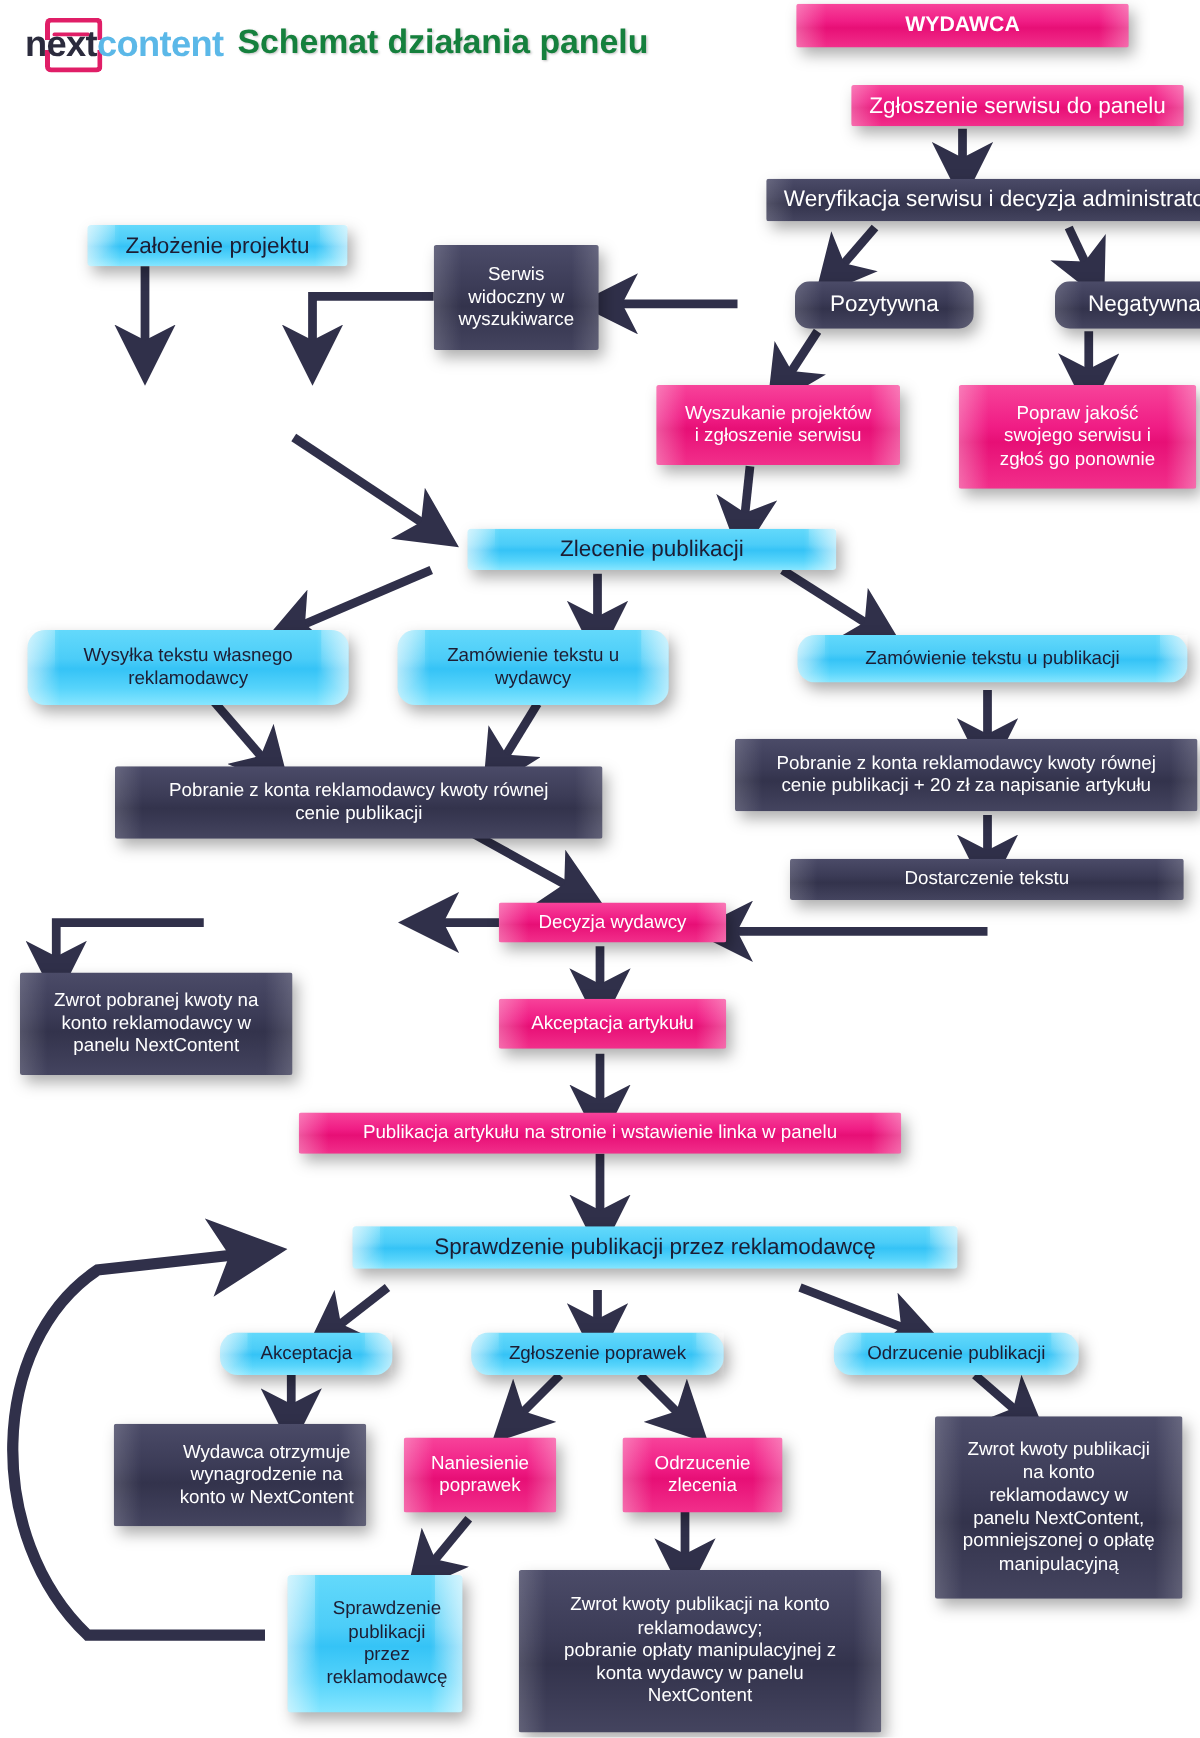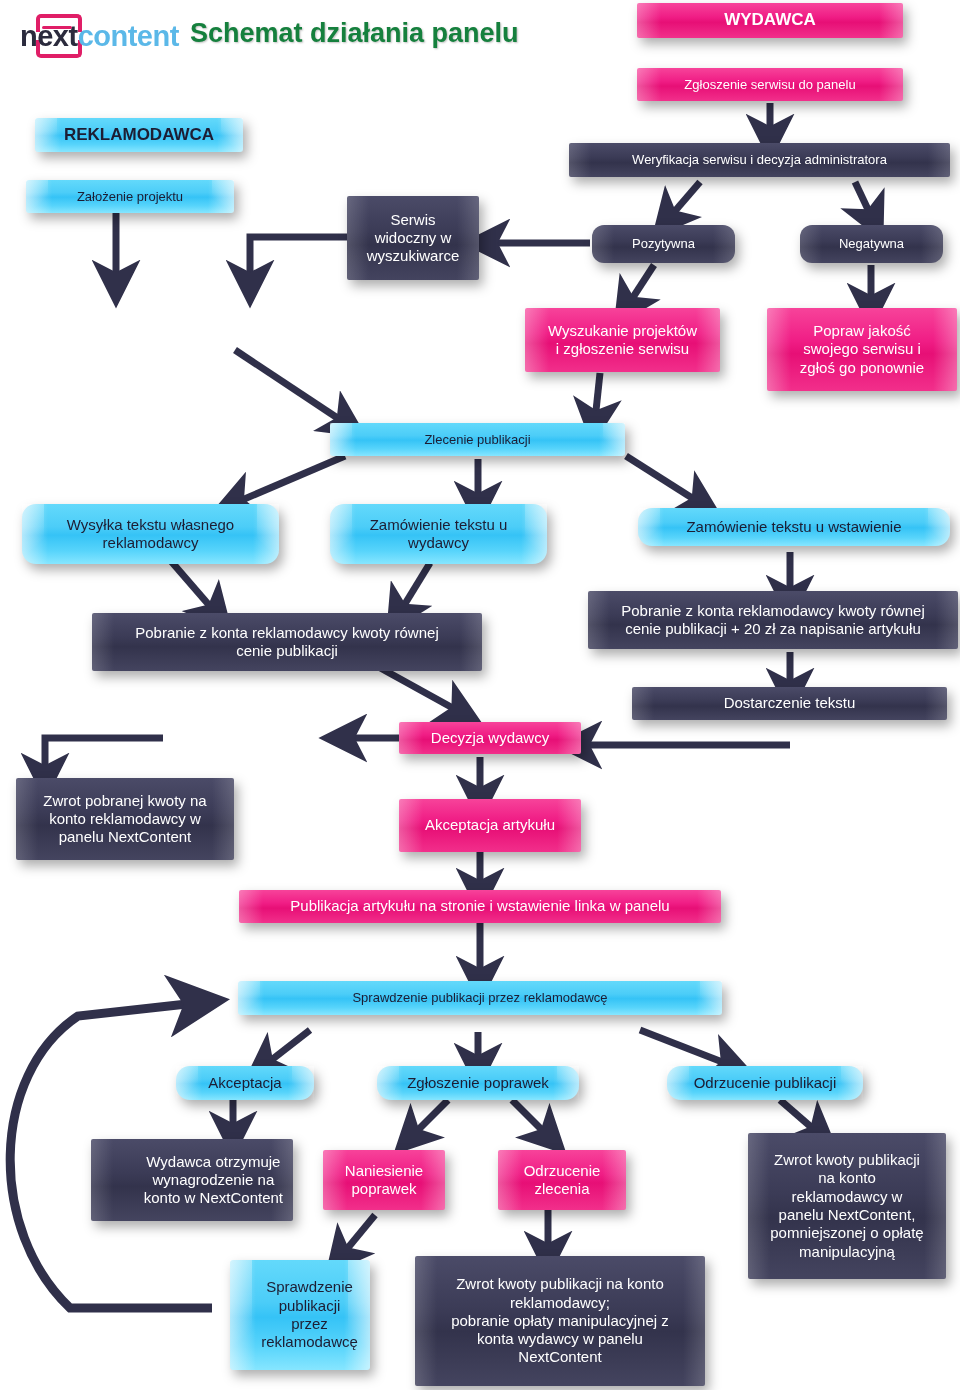--- a/index.html
+++ b/index.html
@@ -73,21 +73,21 @@
     background:
       linear-gradient(to right, rgba(255,255,255,.16) 0px, rgba(255,255,255,0) 22px),
       linear-gradient(to left, rgba(255,255,255,.16) 0px, rgba(255,255,255,0) 22px),
       linear-gradient(to bottom,#4b4b68 0%,#3b3b56 42%,#33334c 58%,#44445f 100%);
     border-radius:2px;
   }
   .dark.rounded{border-radius:12px;}
 
   .bold{font-weight:bold;}
   .f15{font-size:15px;}
-  .f16{font-size:13px;}
+  .f16{font-size:18px;margin-left:44px;}
   .f17{font-size:17px;}
 
   svg.edges{position:absolute;left:0;top:0;width:960px;height:1390px;pointer-events:none;}
 </style>
 </head>
 <body>
 
 <div id="stage">
 
   <div class="logo">
@@ -173,23 +173,20 @@
       <path d="M780,1100 L818,1133"></path>
 
       <path d="M375,1215 L342,1255"></path>
 
       <path d="M548,1205 L548,1253"></path>
     </g>
 
     <path d="M212,1308 L70,1308 C-12,1230 -10,1075 78,1016 L196,1003" stroke="#30304a" stroke-width="9" fill="none" stroke-linecap="butt" marker-end="url(#ah)"></path>
   </svg>
 
-  <div class="node cyan bold f17" style="left:35px;top:118px;width:208px;height:34px;">
-    <span>REKLAMODAWCA</span>
-    </div>
 
   <div class="node pink bold f17" style="left:637px;top:3px;width:266px;height:35px;">
     <span>WYDAWCA</span>
     </div>
 
   <div class="node cyan f16" style="left:26px;top:180px;width:208px;height:33px;">
     <span>Założenie projektu</span>
     </div>
 
   <div class="node pink f16" style="left:637px;top:68px;width:266px;height:33px;">
@@ -224,26 +221,26 @@
 zgłoś go ponownie</span></div>
 
   <div class="node cyan f16" style="left:330px;top:423px;width:295px;height:33px;">
     <span>Zlecenie publikacji</span>
     </div>
 
   <div class="node cyan rounded f15" style="left:22px;top:504px;width:257px;height:60px;white-space:pre-line;">
     <span>Wysyłka tekstu własnego
 reklamodawcy</span></div>
 
-  <div class="node cyan rounded f15" style="left:330px;top:504px;width:217px;height:60px;white-space:pre-line;">
+  <div class="node cyan rounded f15" style="left:318px;top:504px;width:217px;height:60px;white-space:pre-line;">
     <span>Zamówienie tekstu u
 wydawcy</span></div>
 
   <div class="node cyan rounded f15" style="left:638px;top:508px;width:312px;height:38px;">
-    <span>Zamówienie tekstu u wstawienie</span>
+    <span>Zamówienie tekstu u publikacji</span>
     </div>
 
   <div class="node dark f15" style="left:92px;top:613px;width:390px;height:58px;white-space:pre-line;">
     <span>Pobranie z konta reklamodawcy kwoty równej
 cenie publikacji</span></div>
 
   <div class="node dark f15" style="left:588px;top:591px;width:370px;height:58px;white-space:pre-line;">
     <span>Pobranie z konta reklamodawcy kwoty równej
 cenie publikacji + 20 zł za napisanie artykułu</span></div>
 
@@ -254,21 +251,21 @@
 
   <div class="node pink f15" style="left:399px;top:722px;width:182px;height:32px;">
     <span>Decyzja wydawcy</span>
     </div>
 
   <div class="node dark f15" style="left:16px;top:778px;width:218px;height:82px;white-space:pre-line;">
     <span>Zwrot pobranej kwoty na
 konto reklamodawcy w
 panelu NextContent</span></div>
 
-  <div class="node pink f15" style="left:399px;top:799px;width:182px;height:53px;">
+  <div class="node pink f15" style="left:399px;top:799px;width:182px;height:40px;">
     <span>Akceptacja artykułu</span>
     </div>
 
   <div class="node pink f15" style="left:239px;top:890px;width:482px;height:33px;">
     <span>Publikacja artykułu na stronie i wstawienie linka w panelu</span>
     </div>
 
   <div class="node cyan f16" style="left:238px;top:981px;width:484px;height:34px;">
     <span>Sprawdzenie publikacji przez reklamodawcę</span>
     </div>

